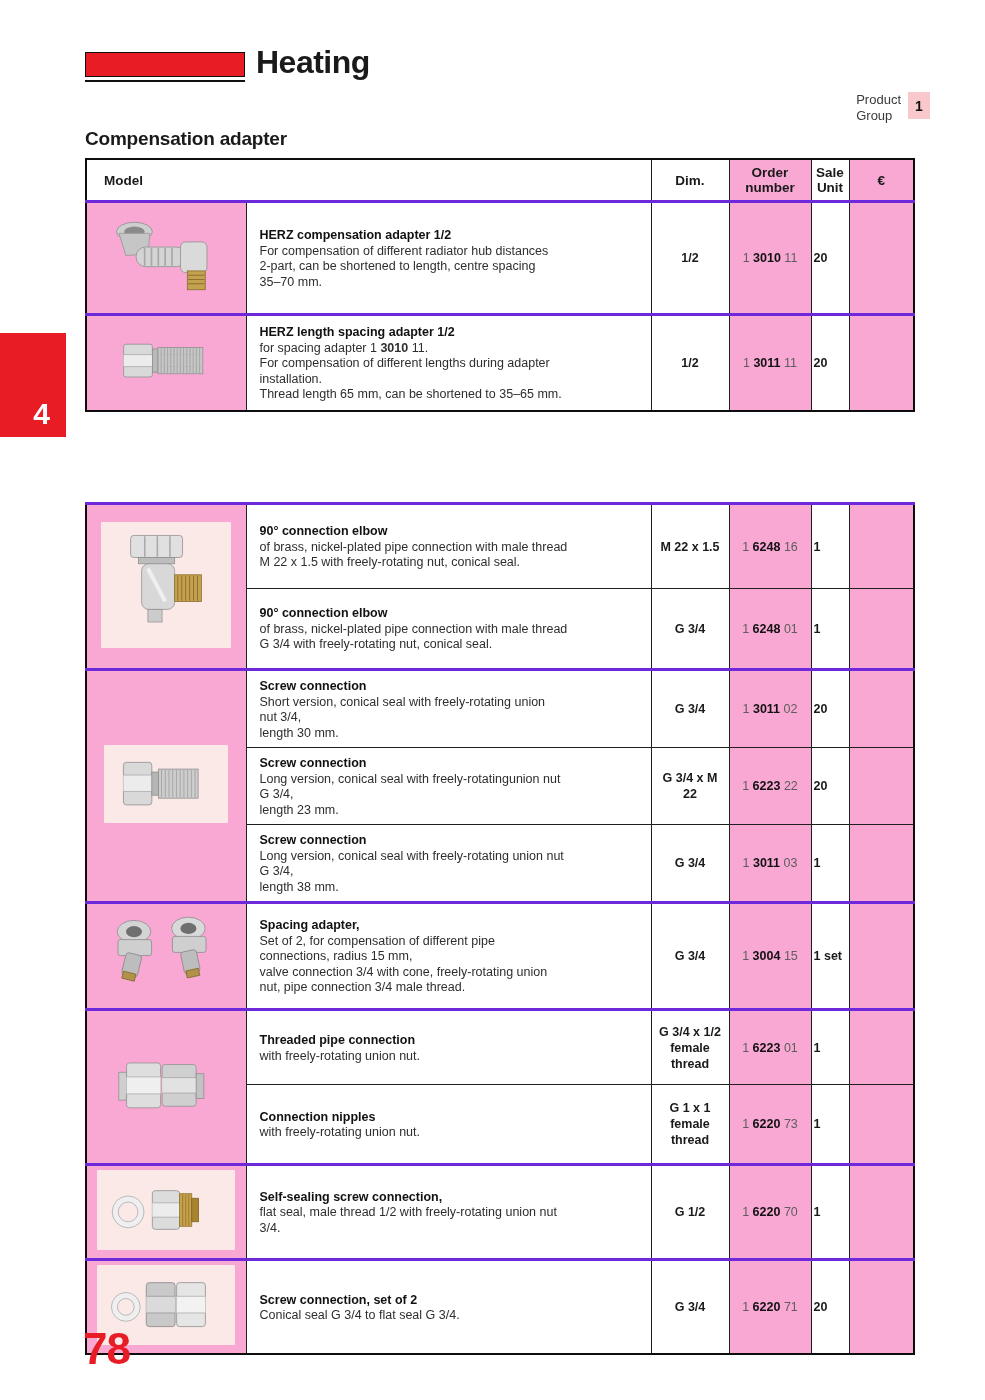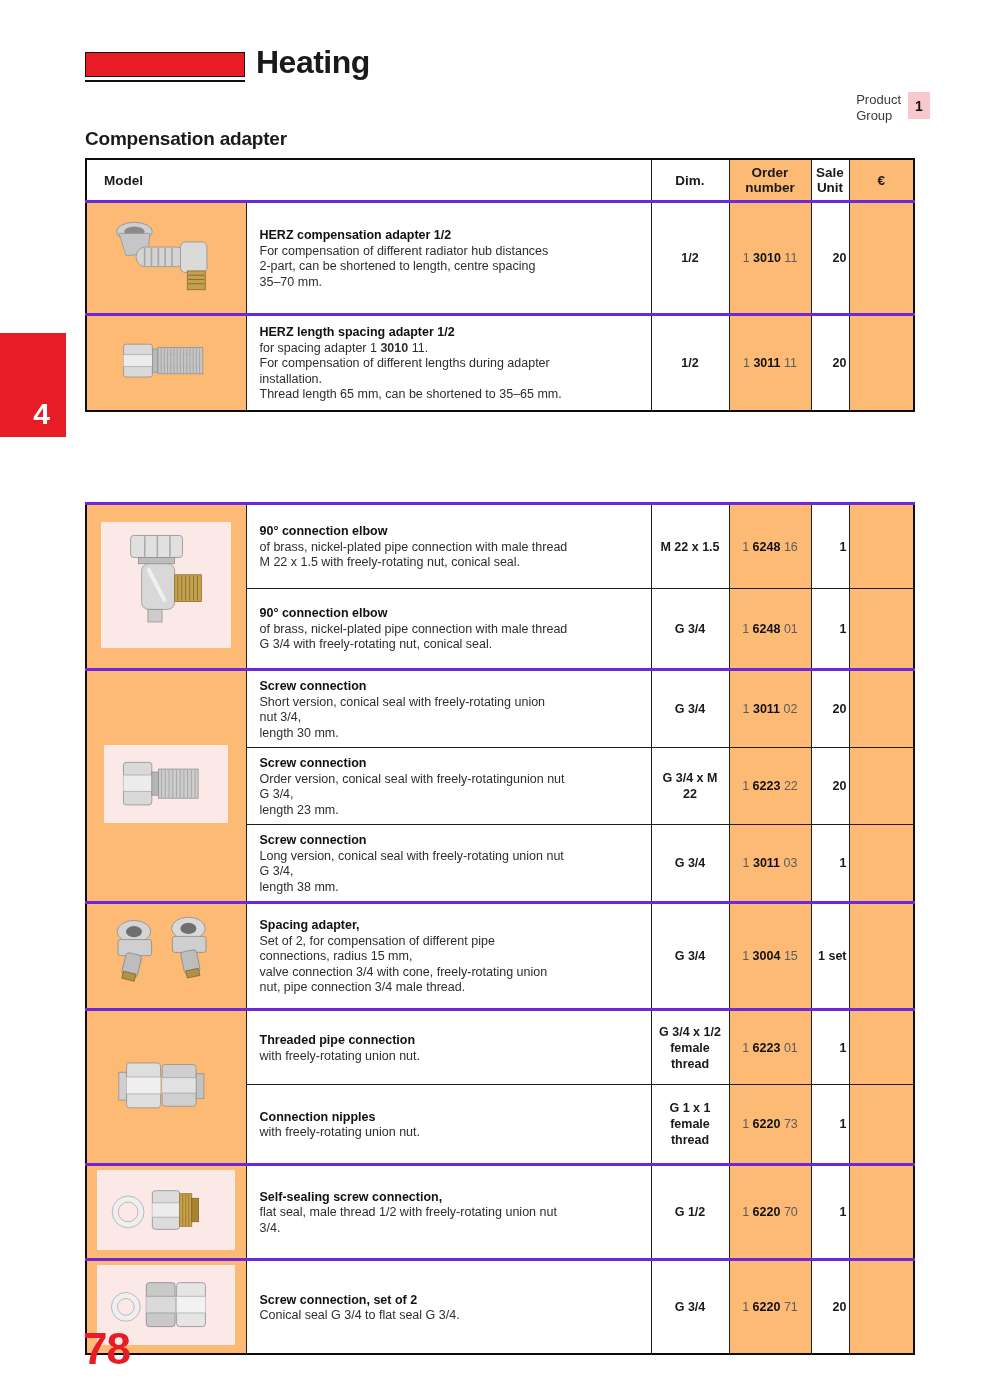--- a/index.html
+++ b/index.html
@@ -20,32 +20,32 @@
   
   .tbl-wrap{position:absolute;left:85px;}
   #tbl1{top:158px;}
   #tbl2{top:502px;}
   table.cat{border-collapse:collapse;table-layout:fixed;width:828px;background:#fff;}
   table.cat td, table.cat th{border:1px solid #1f1f1f;overflow:hidden;vertical-align:middle;}
   table.cat{border:2px solid #0d0d0d;}
   tbody.grp{border-top:3px solid #6d28d9;}
   thead th{border-bottom:2px solid #0d0d0d;font-size:13.5px;font-weight:bold;height:36px;background:#fff;padding:2px 4px;}
   th.model{text-align:left;padding-left:17px;}
-  .pink{background:#fdba74;}
+  .pink{background:#f9a8d4;}
   td.photo{text-align:center;vertical-align:middle;padding:4px;}
   .inset{display:inline-block;background:#fbe9e7;padding:4px 6px;border-radius:1px;line-height:0;}
   .noinset{display:inline-block;line-height:0;}
   td.desc{vertical-align:top;padding:8px 8px 6px 13px;font-size:12.5px;line-height:15.5px;color:#2e2e2e;background:#fff;}
   td.desc .t{font-weight:bold;color:#111;white-space:nowrap;}
   td.desc .l{white-space:nowrap;}
   td.dim{font-size:12.5px;font-weight:bold;text-align:center;padding:2px 3px;background:#fff;line-height:16px;}
   td.ord{font-size:12.5px;text-align:center;padding:2px;}
   td.ord .op{color:#5d5d5d;}
   td.ord .om{color:#111;font-weight:bold;}
-  td.sale{font-size:12.5px;font-weight:bold;text-align:right;background:#fff;padding:2px;margin-left:25px;}
+  td.sale{font-size:12.5px;font-weight:bold;text-align:left;background:#fff;padding:2px;margin-left:25px;}
   td.euro{}
 
   
   .side-tab{position:absolute;left:0;top:333px;width:66px;height:104px;background:#e81c25;color:#fff;font-size:30px;font-weight:bold;display:flex;align-items:flex-end;justify-content:flex-end;padding:0 16px 6px 0;box-sizing:border-box;}
   .page-number{position:absolute;left:83px;top:1324px;font-size:44px;font-weight:bold;color:#e81c25;letter-spacing:-1px;}
 
   svg{display:block;}
 </style>
 </head>
 <body>
@@ -225,21 +225,21 @@
       <td class="dim">G 3/4</td>
       <td class="ord pink">
         <span class="op">1 </span><span class="om">3011</span><span class="op"> 02</span>
       </td>
       <td class="sale">20</td>
       <td class="euro pink"></td>
     </tr>
     <tr style="height:73px">
       <td class="desc">
         <div class="t">Screw connection</div>
-        <div class="l">Order version, conical seal with freely-rotatingunion nut</div>
+        <div class="l">Long version, conical seal with freely-rotatingunion nut</div>
         <div class="l">G 3/4,</div>
         <div class="l">length 23 mm.</div>
       </td>
       <td class="dim">G 3/4 x M 22</td>
       <td class="ord pink">
         <span class="op">1 </span><span class="om">6223</span><span class="op"> 22</span>
       </td>
       <td class="sale">20</td>
       <td class="euro pink"></td>
     </tr>

